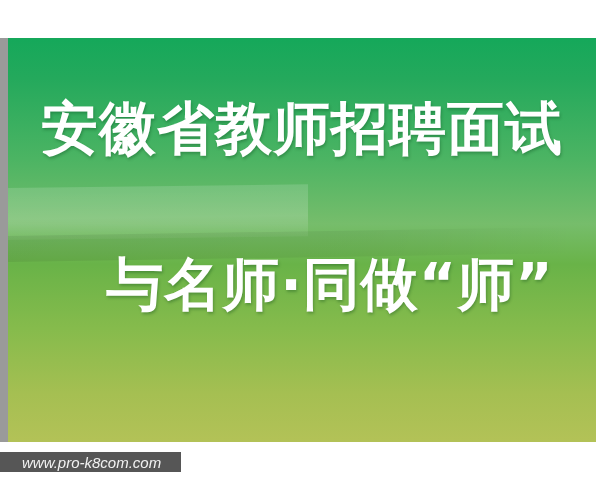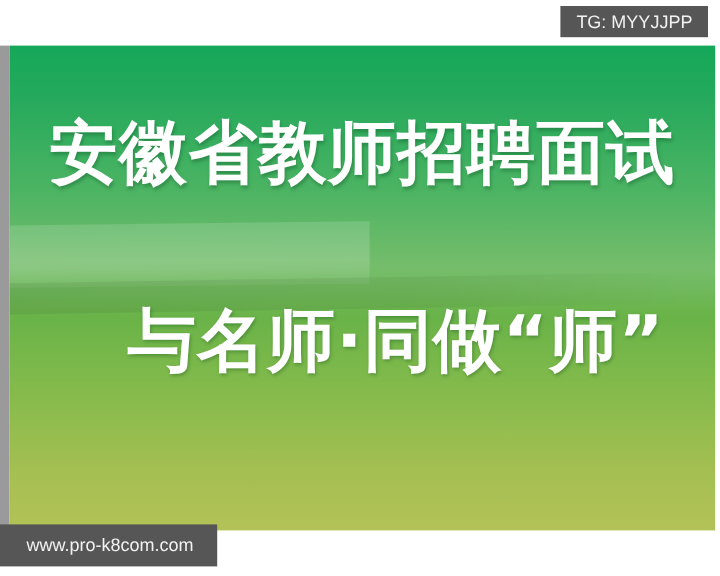--- a/index.html
+++ b/index.html
@@ -132,23 +132,24 @@
     right: 10px;
     top: 5px;
     height: 26px;
     padding: 0 13px;
     font-size: 15px;
   }
 
   .badge-url {
     left: 0;
     bottom: 8px;
-    height: 35px;
+    height: 20px;
     padding: 0 20px 0 22px;
     font-size: 15px;
+    font-style: italic;
   }
 </style>
 </head>
 <body>
 
 <div id="poster">
 
   <div class="left-bar"></div>
 
   <div class="banner">
@@ -156,17 +157,16 @@
     <div class="sheen"></div>
     <div class="wedge"></div>
 
     <div class="headline">
       <div class="line line-1">安徽省教师招聘面试</div>
       <div class="line line-2">与名师·同做“师”</div>
     </div>
 
   </div>
 
-  <div class="badge badge-tg">TG: MYYJJPP</div>
 
   <div class="badge badge-url">www.pro-k8com.com</div>
 
 </div>
 
 </body></html>

